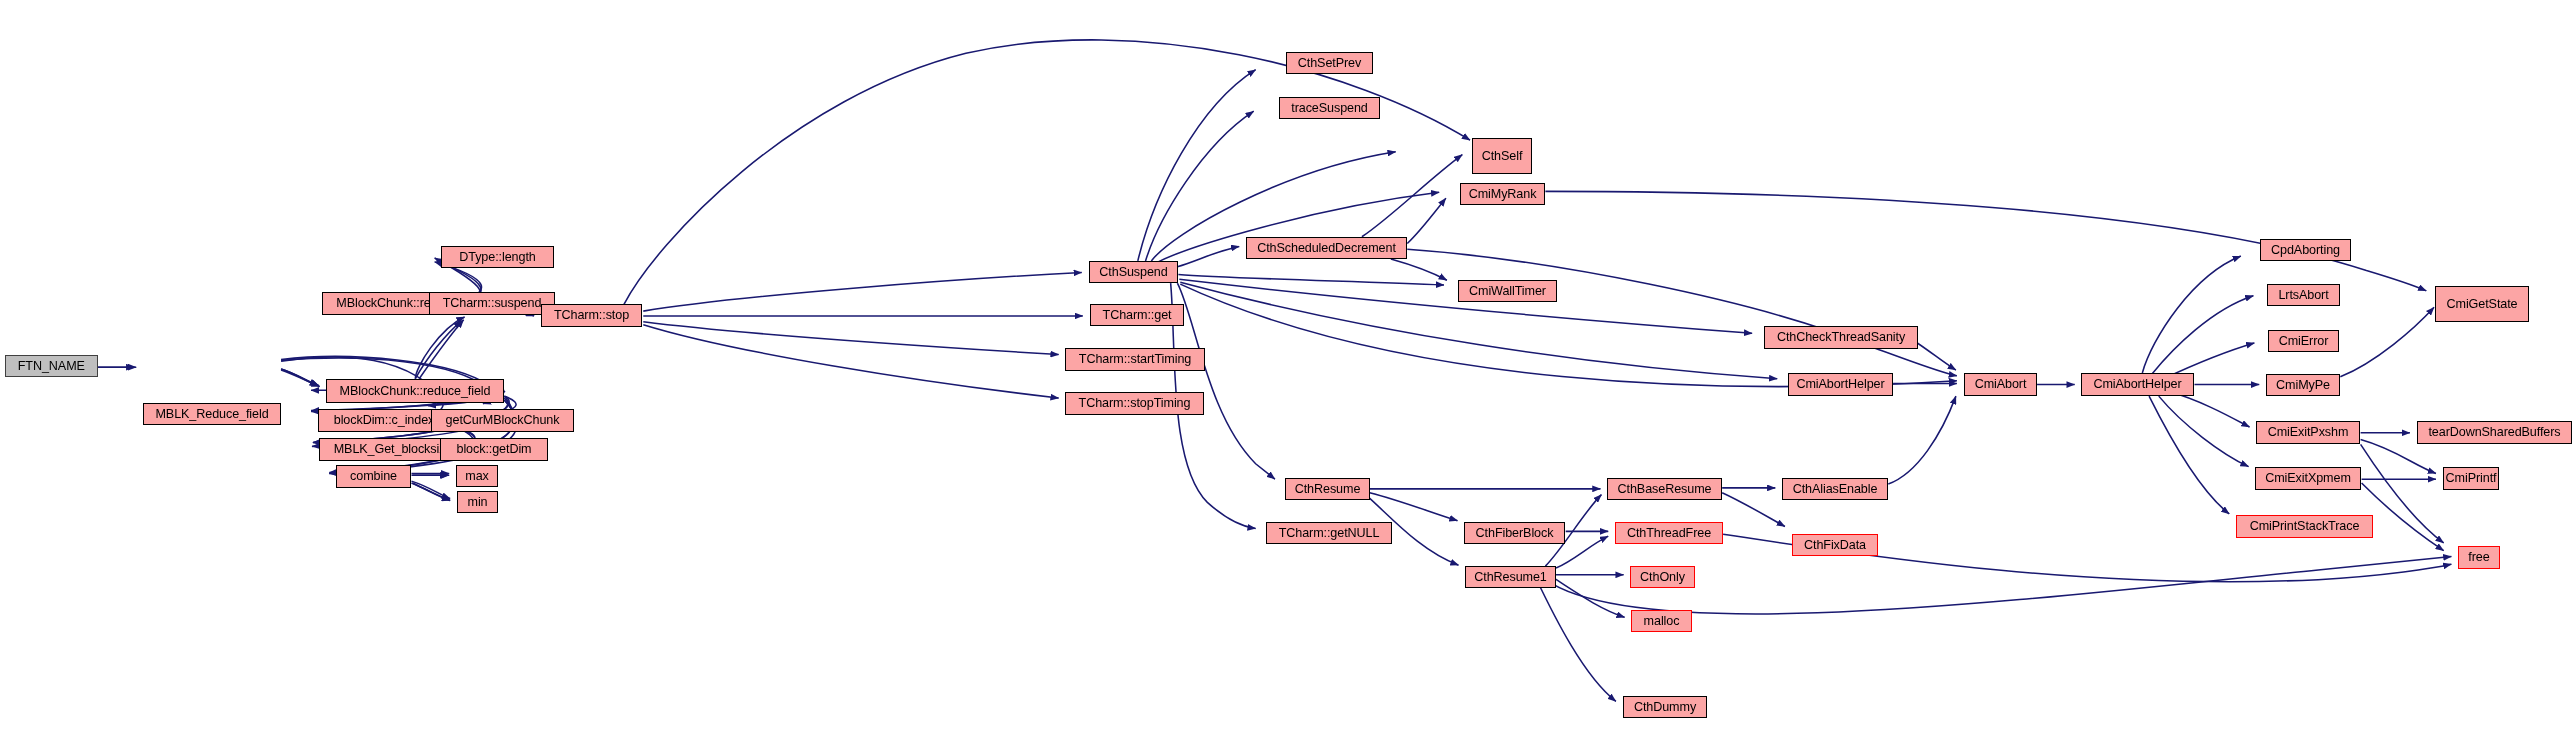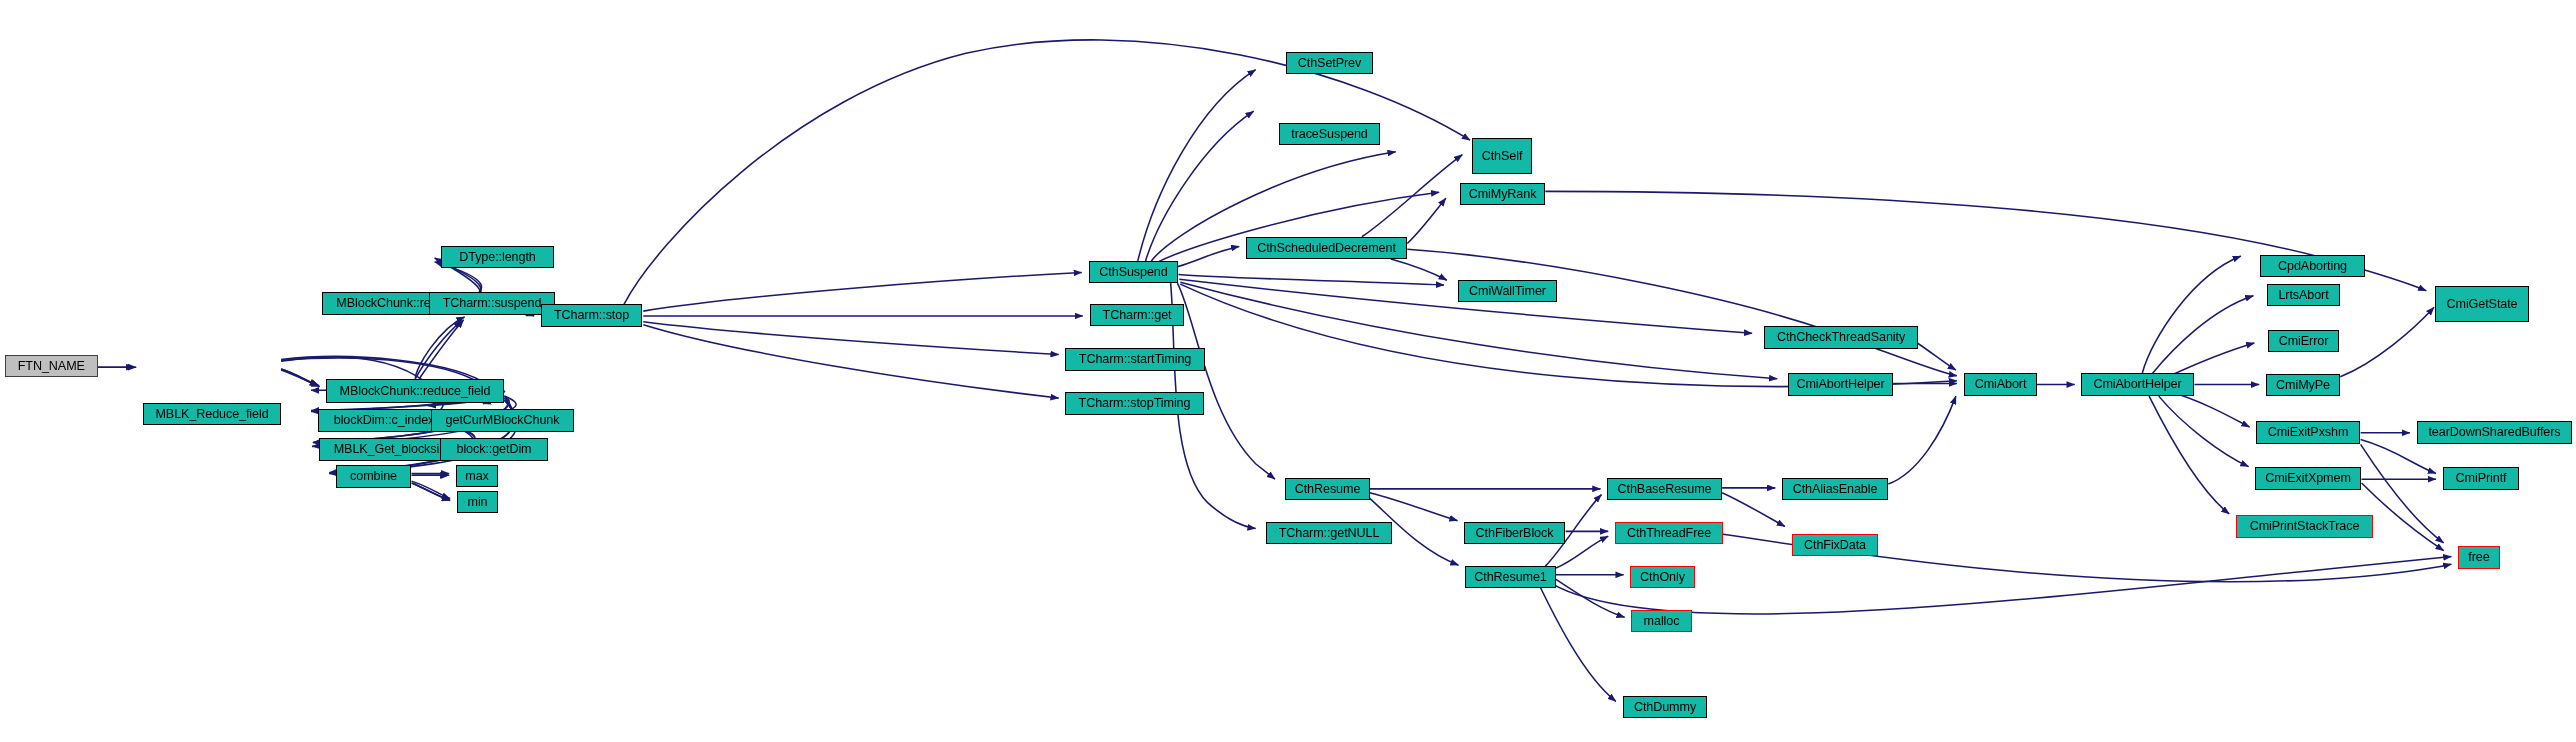--- a/index.html
+++ b/index.html
@@ -9,21 +9,21 @@
     height:743px;
     background:#ffffff;
     font-family:"Liberation Sans", sans-serif;
     overflow:hidden;
   }
   #edges{position:absolute;left:0;top:0;width:2576px;height:743px;pointer-events:none;}
   .node{
     position:absolute;
     box-sizing:border-box;
     border:1px solid #000000;
-    background:#14b8a6;
+    background:#fca5a5;
     color:#000000;
     font-size:12.6px;
     line-height:1;
     display:flex;
     align-items:center;
     justify-content:center;
     white-space:nowrap;
     letter-spacing:-0.1px;
   }
   .node.red{border-color:#ff0000;}
@@ -200,38 +200,38 @@
   <div class="node" style="left:431px;top:409px;width:143px;height:23px;">getCurMBlockChunk</div>
   <div class="node" style="left:440px;top:438px;width:108px;height:23px;">block::getDim</div>
   <div class="node" style="left:456px;top:465px;width:42px;height:22px;">max</div>
   <div class="node" style="left:457px;top:491px;width:41px;height:22px;">min</div>
   <div class="node" style="left:541px;top:304px;width:101px;height:23px;">TCharm::stop</div>
   <div class="node" style="left:1089px;top:261px;width:89px;height:22px;">CthSuspend</div>
   <div class="node" style="left:1090px;top:304px;width:94px;height:22px;">TCharm::get</div>
   <div class="node" style="left:1065px;top:348px;width:140px;height:23px;">TCharm::startTiming</div>
   <div class="node" style="left:1065px;top:392px;width:139px;height:23px;">TCharm::stopTiming</div>
   <div class="node" style="left:1286px;top:52px;width:87px;height:22px;">CthSetPrev</div>
-  <div class="node" style="left:1279px;top:97px;width:101px;height:22px;margin-top:26px;">traceSuspend</div>
+  <div class="node" style="left:1279px;top:97px;width:101px;height:22px;">traceSuspend</div>
   <div class="node" style="left:1472px;top:138px;width:60px;height:36px;">CthSelf</div>
   <div class="node" style="left:1460px;top:183px;width:85px;height:22px;">CmiMyRank</div>
   <div class="node" style="left:1246px;top:237px;width:161px;height:22px;">CthScheduledDecrement</div>
   <div class="node" style="left:1458px;top:280px;width:99px;height:22px;">CmiWallTimer</div>
   <div class="node" style="left:1764px;top:326px;width:154px;height:23px;">CthCheckThreadSanity</div>
   <div class="node" style="left:1788px;top:373px;width:105px;height:23px;">CmiAbortHelper</div>
   <div class="node" style="left:1964px;top:373px;width:73px;height:23px;">CmiAbort</div>
   <div class="node" style="left:2081px;top:373px;width:113px;height:23px;">CmiAbortHelper</div>
-  <div class="node" style="left:2260px;top:239px;width:105px;height:22px;margin-top:16px;">CpdAborting</div>
+  <div class="node" style="left:2260px;top:239px;width:91px;height:22px;">CpdAborting</div>
   <div class="node" style="left:2267px;top:284px;width:73px;height:22px;">LrtsAbort</div>
   <div class="node" style="left:2268px;top:330px;width:71px;height:22px;">CmiError</div>
   <div class="node" style="left:2266px;top:374px;width:74px;height:22px;">CmiMyPe</div>
   <div class="node" style="left:2256px;top:421px;width:104px;height:23px;">CmiExitPxshm</div>
   <div class="node" style="left:2255px;top:467px;width:106px;height:23px;">CmiExitXpmem</div>
   <div class="node red" style="left:2236px;top:515px;width:137px;height:23px;">CmiPrintStackTrace</div>
   <div class="node" style="left:2417px;top:421px;width:155px;height:23px;">tearDownSharedBuffers</div>
-  <div class="node" style="left:2443px;top:467px;width:76px;height:23px;">CmiPrintf</div>
+  <div class="node" style="left:2443px;top:467px;width:56px;height:23px;">CmiPrintf</div>
   <div class="node" style="left:2435px;top:286px;width:94px;height:36px;">CmiGetState</div>
   <div class="node red" style="left:2458px;top:546px;width:42px;height:23px;">free</div>
   <div class="node" style="left:1285px;top:478px;width:85px;height:22px;">CthResume</div>
   <div class="node" style="left:1266px;top:522px;width:126px;height:22px;">TCharm::getNULL</div>
   <div class="node" style="left:1464px;top:522px;width:101px;height:22px;">CthFiberBlock</div>
   <div class="node" style="left:1465px;top:566px;width:91px;height:22px;">CthResume1</div>
   <div class="node" style="left:1607px;top:478px;width:115px;height:22px;">CthBaseResume</div>
   <div class="node red" style="left:1615px;top:522px;width:108px;height:22px;">CthThreadFree</div>
   <div class="node red" style="left:1630px;top:566px;width:65px;height:22px;">CthOnly</div>
   <div class="node red" style="left:1631px;top:610px;width:61px;height:22px;">malloc</div>

